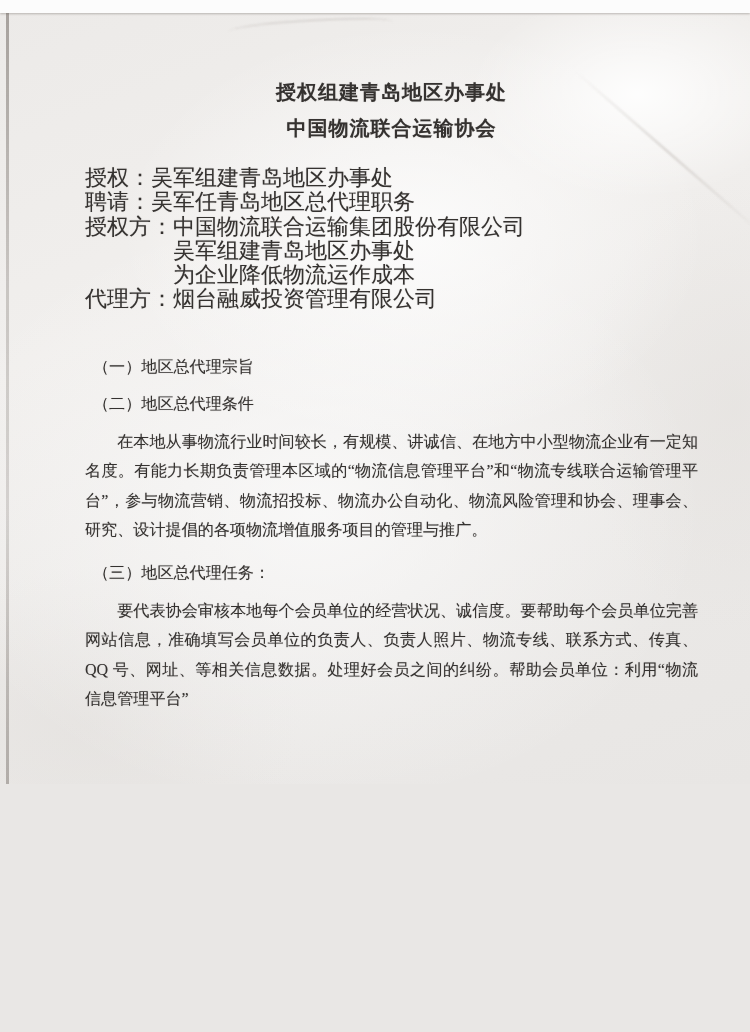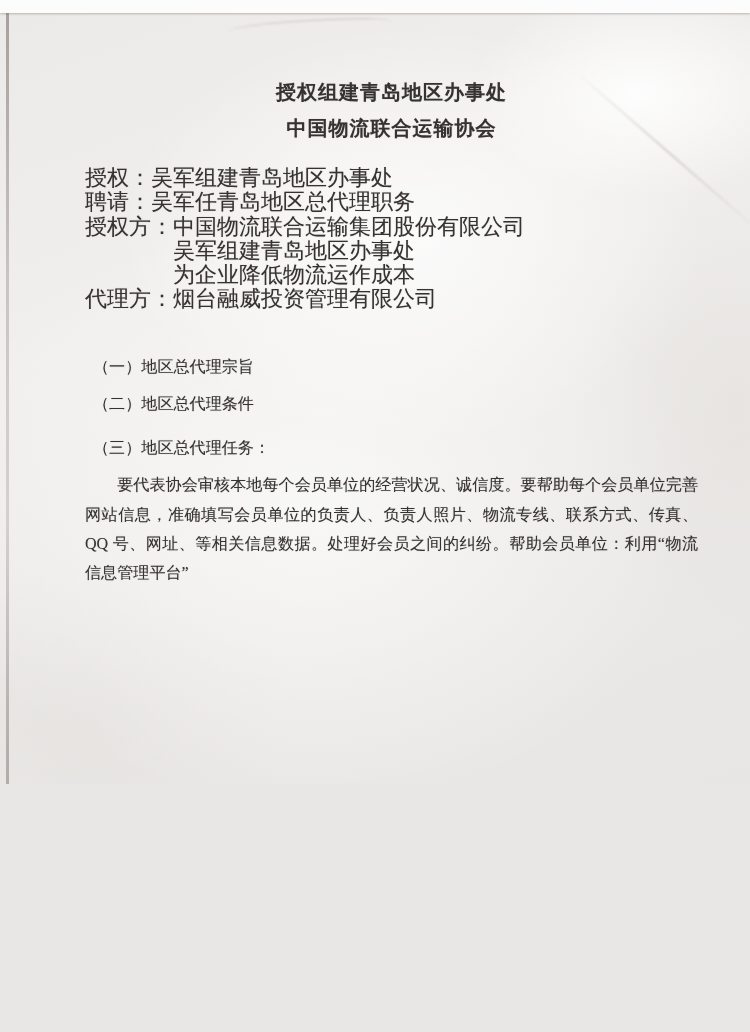--- a/index.html
+++ b/index.html
@@ -131,20 +131,21 @@
         </div>
       </div>
     </div>
 
   <div class="body-block doc-text" id="body-block">
       <div class="section">
         <div class="sec-heading">（一）地区总代理宗旨</div>
       </div>
       <div class="section">
         <div class="sec-heading">（二）地区总代理条件</div>
+        <p class="para">在本地从事物流行业时间较长，有规模、讲诚信、在地方中小型物流企业有一定知名度。有能力长期负责管理本区域的“物流信息管理平台”和“物流专线联合运输管理平台”，参与物流营销、物流招投标、物流办公自动化、物流风险管理和协会、理事会、研究、设计提倡的各项物流增值服务项目的管理与推广。</p>
       </div>
       <div class="section">
         <div class="sec-heading">（三）地区总代理任务：</div>
         <p class="para">要代表协会审核本地每个会员单位的经营状况、诚信度。要帮助每个会员单位完善网站信息，准确填写会员单位的负责人、负责人照片、物流专线、联系方式、传真、QQ 号、网址、等相关信息数据。处理好会员之间的纠纷。帮助会员单位：利用“物流信息管理平台”</p>
       </div>
     </div>
 
   <div class="footer doc-text">第 1 页 共 3 页</div>
 
 </div>

